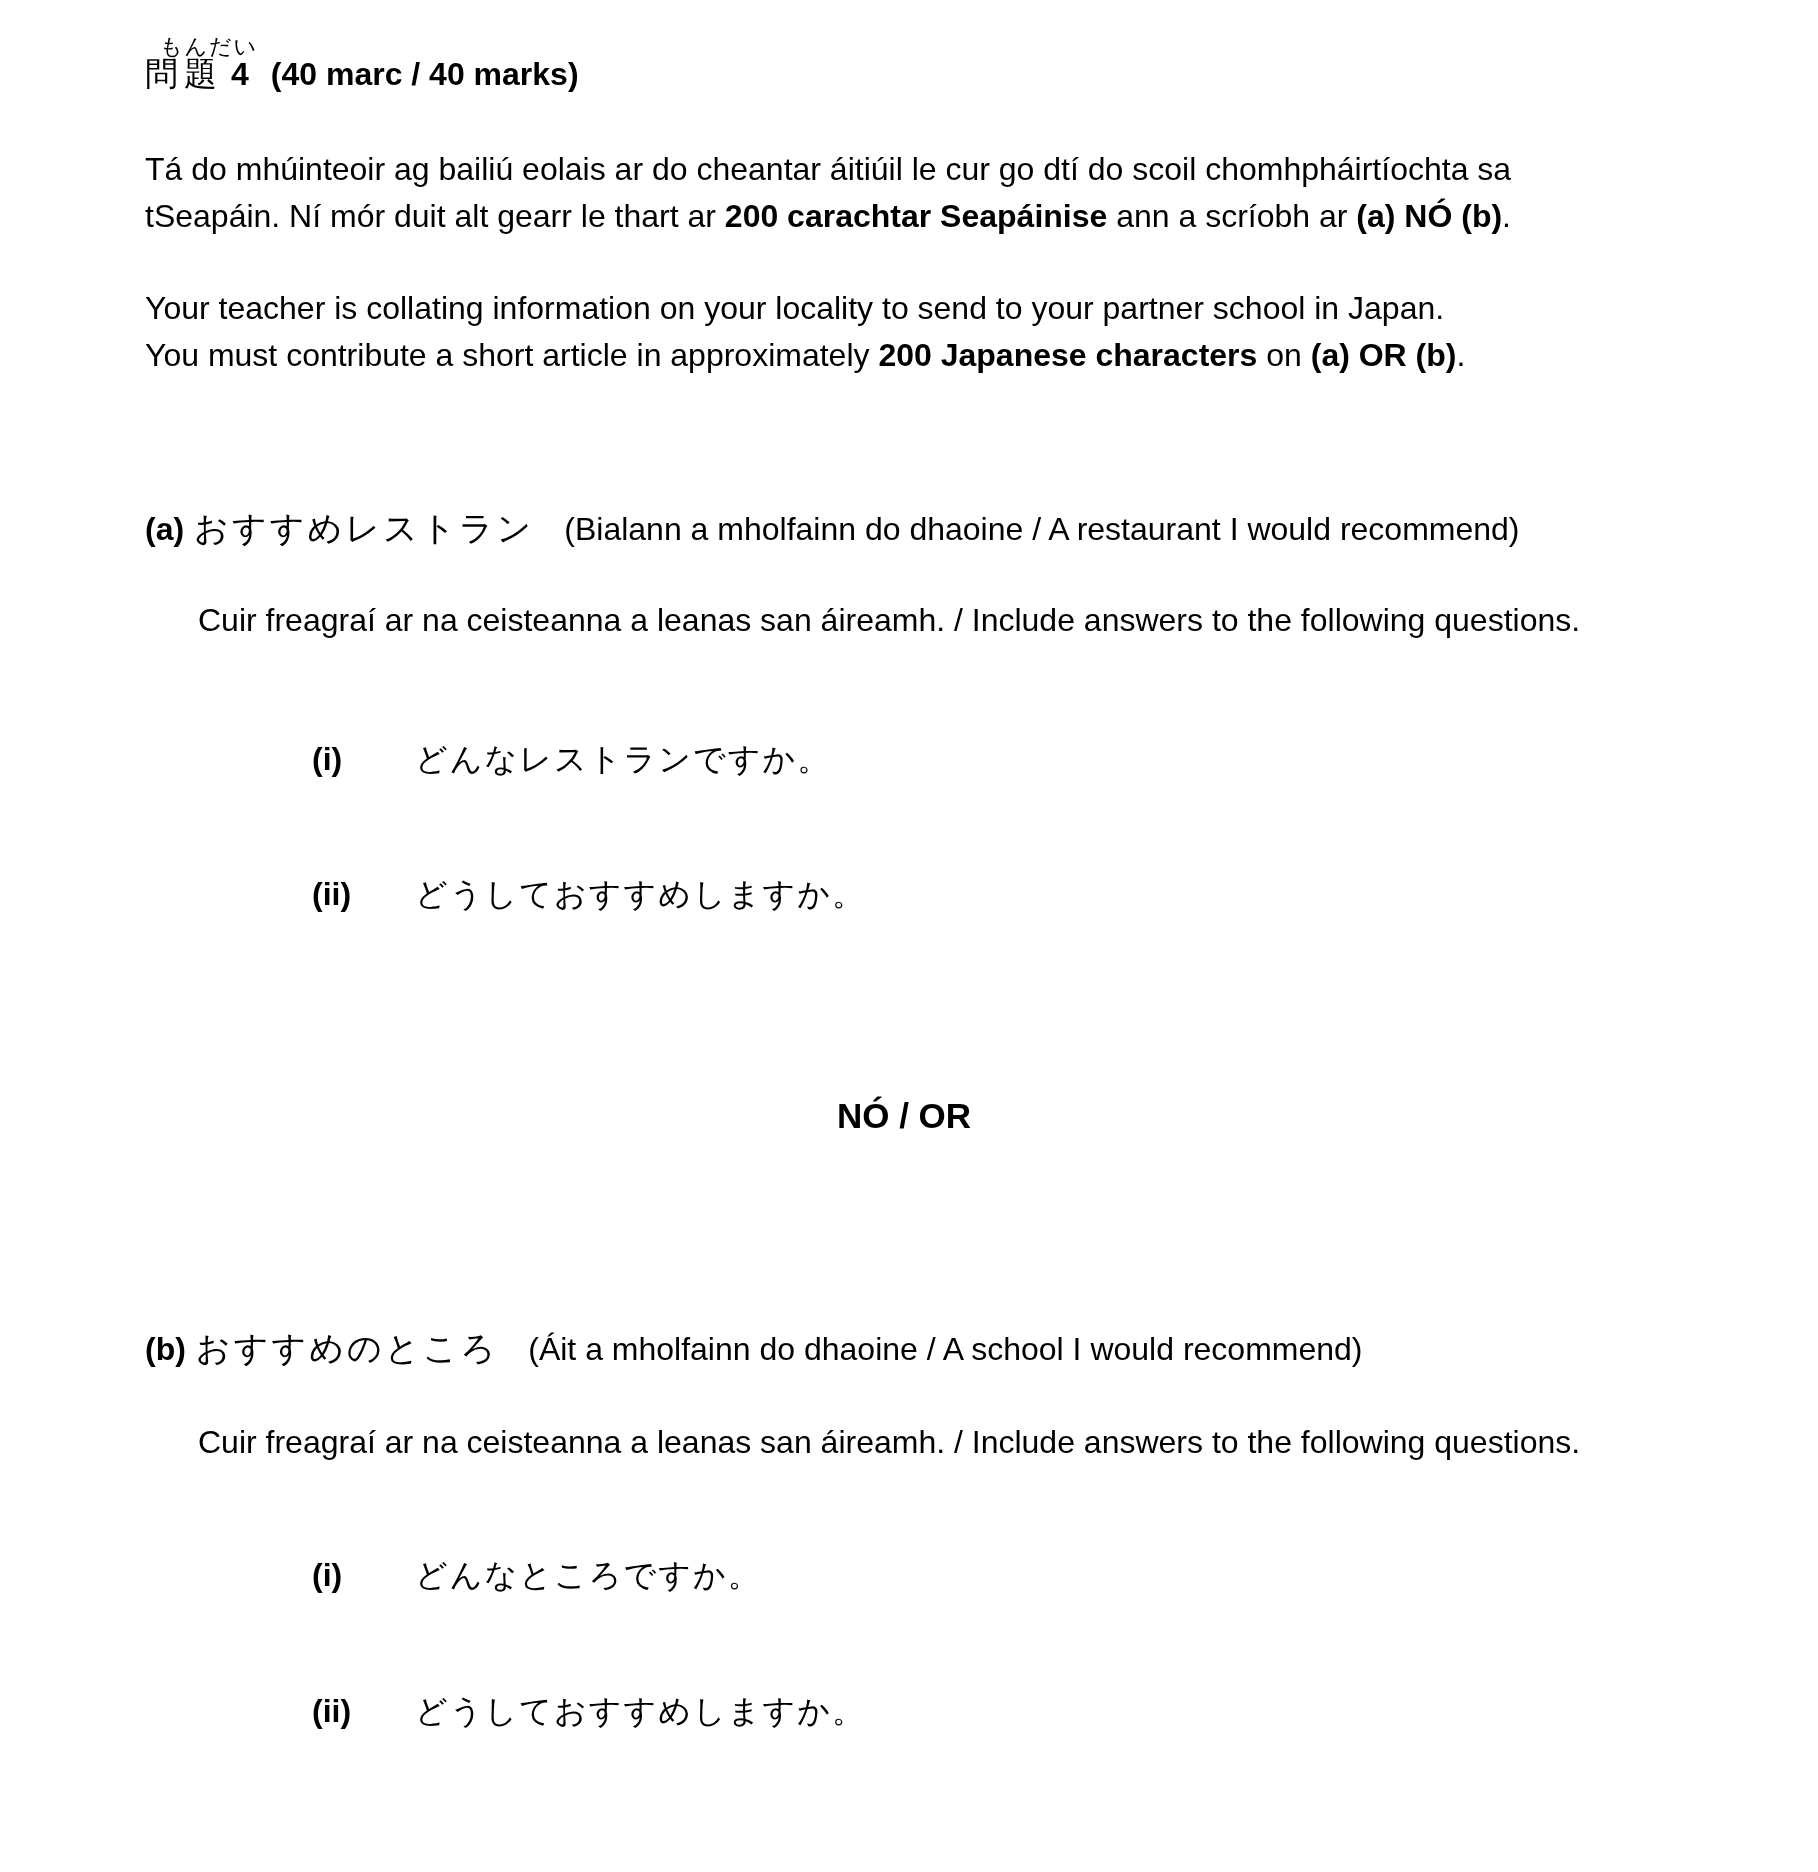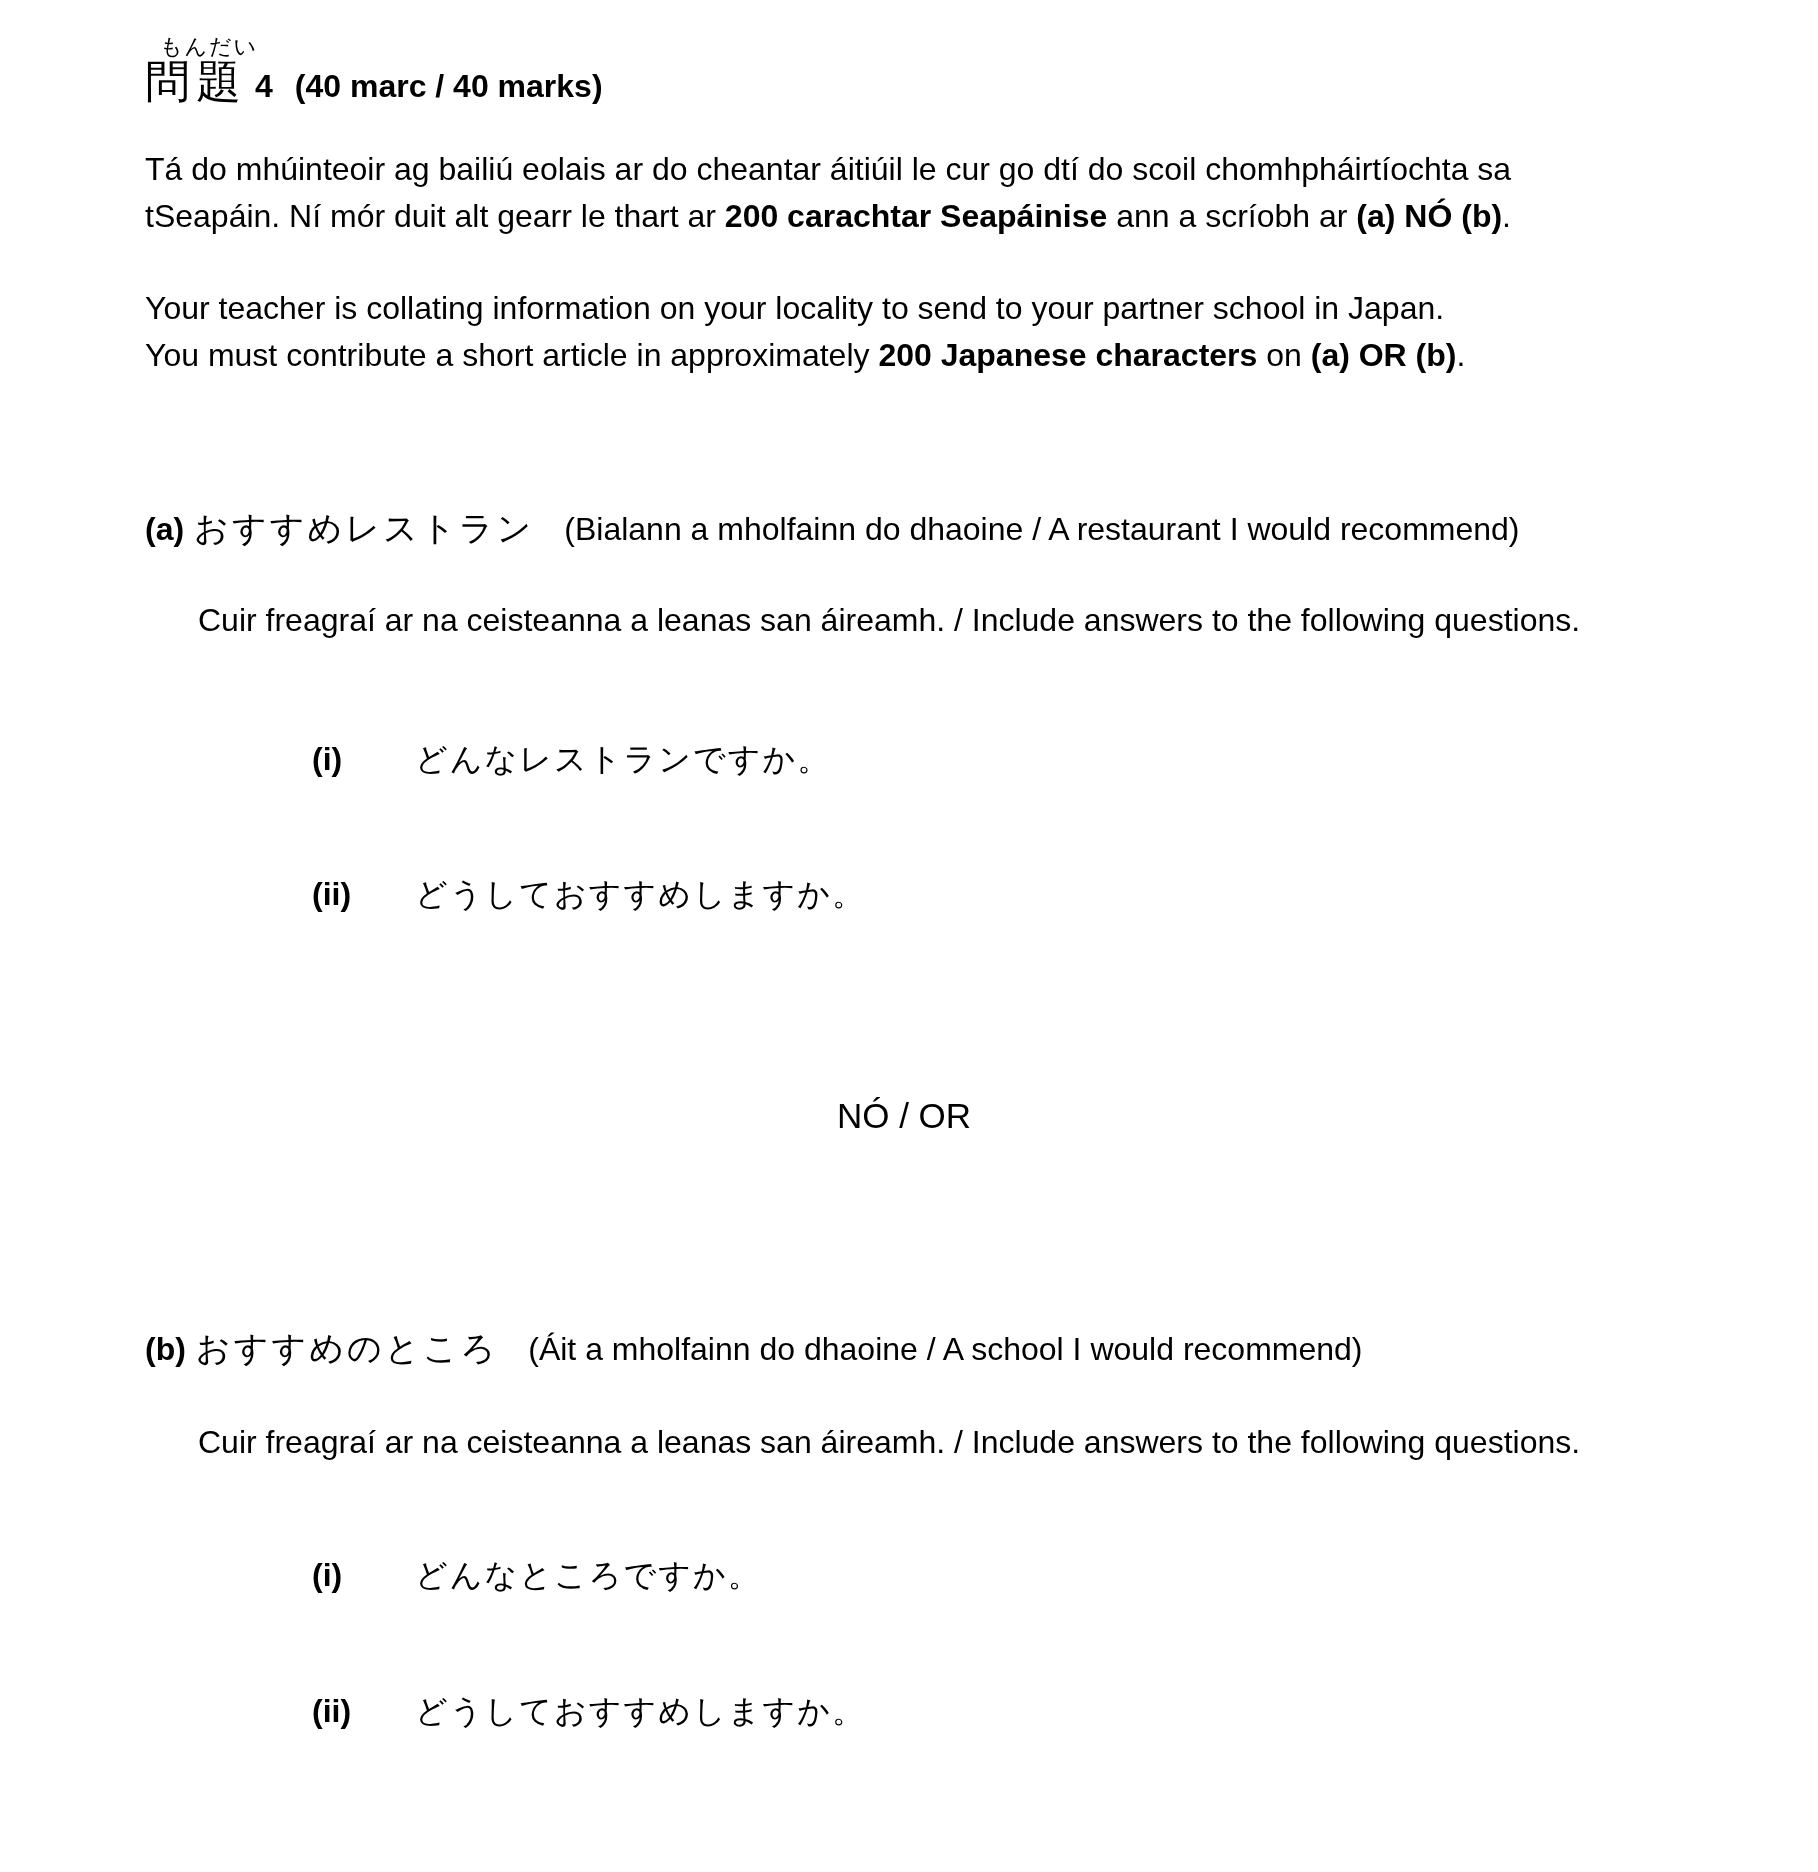--- a/index.html
+++ b/index.html
@@ -30,21 +30,21 @@
     white-space: nowrap;
   }
   .title-line {
     position: absolute;
     top: 52px;
     left: 145px;
     white-space: nowrap;
   }
   .title-kanji {
     font-family: "DejaVu Serif", serif;
-    font-size: 45px;
+    font-size: 33px;
     letter-spacing: 6px;
   }
   .title-num {
     font-weight: bold;
     font-size: 32px;
     margin-left: 8px;
   }
   .title-marks {
     font-weight: bold;
     font-size: 32px;
@@ -113,21 +113,21 @@
     font-size: 32px;
     letter-spacing: 2px;
   }
 
   
   .divider {
     top: 1096px;
     left: 0;
     width: 100%;
     text-align: center;
-    font-weight: normal;
+    font-weight: bold;
     font-size: 35px;
   }
 </style>
 </head>
 <body>
 
 <div class="page">
 
   <div class="furigana jp">もんだい</div>
   <div class="title-line">

